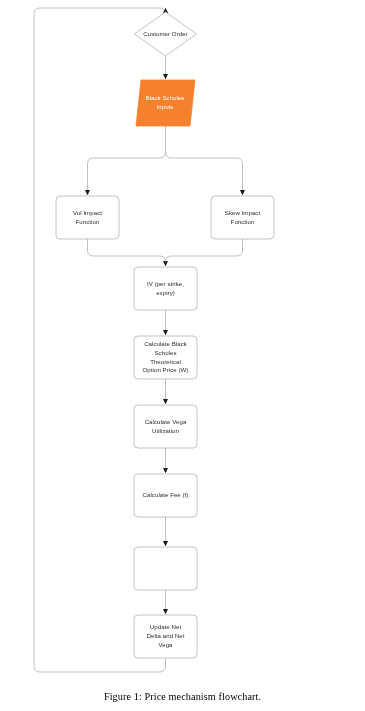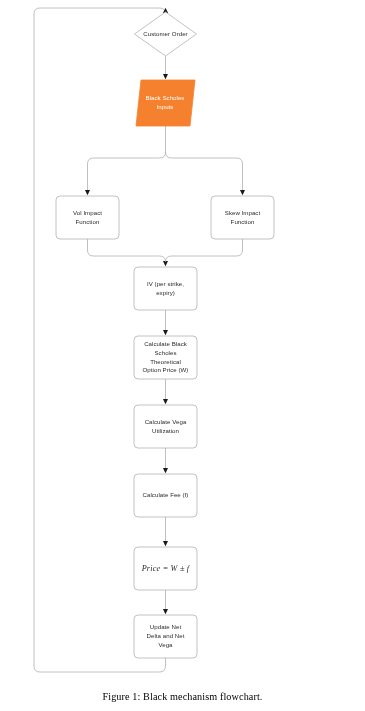--- a/index.html
+++ b/index.html
@@ -129,20 +129,19 @@
   <div class="node-label" style="left:134px; top:336px; width:63px; height:43px;">Calculate Black
 Scholes
 Theoretical
 Option Price (W)</div>
 
   <div class="node-label" style="left:134px; top:405px; width:63px; height:43px;">Calculate Vega
 Utilization</div>
 
   <div class="node-label" style="left:134px; top:474px; width:63px; height:43px;">Calculate Fee (f)</div>
 
-  <div class="node-label formula" style="left:134px; top:547px; width:63px; height:43px;">Price = W ± f</div>
 
   <div class="node-label" style="left:134px; top:615px; width:63px; height:43px;">Update Net
 Delta and Net
 Vega</div>
 
-  <div id="caption">Figure 1: Black mechanism flowchart.</div>
+  <div id="caption">Figure 1: Price mechanism flowchart.</div>
 </div>
 
 </body></html>

